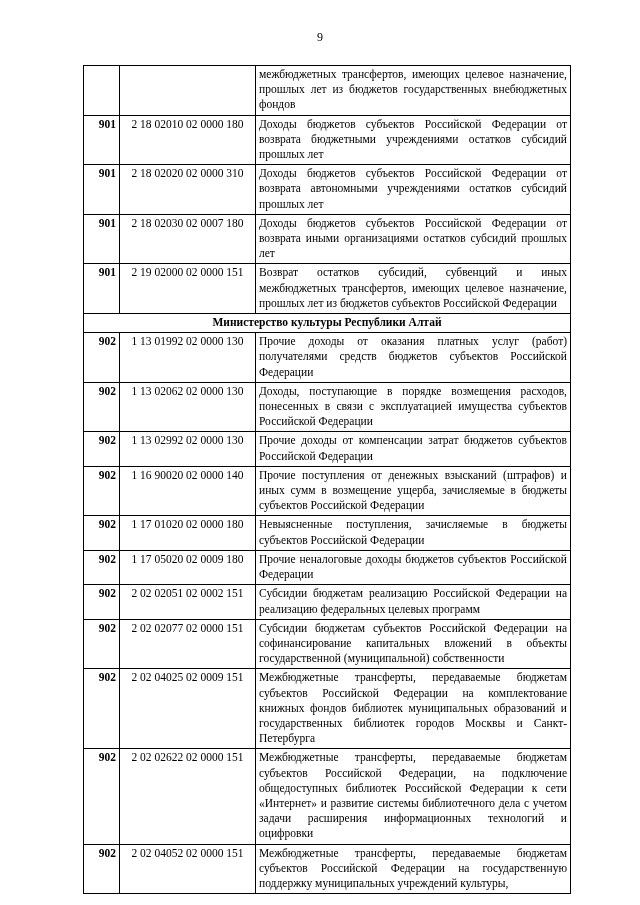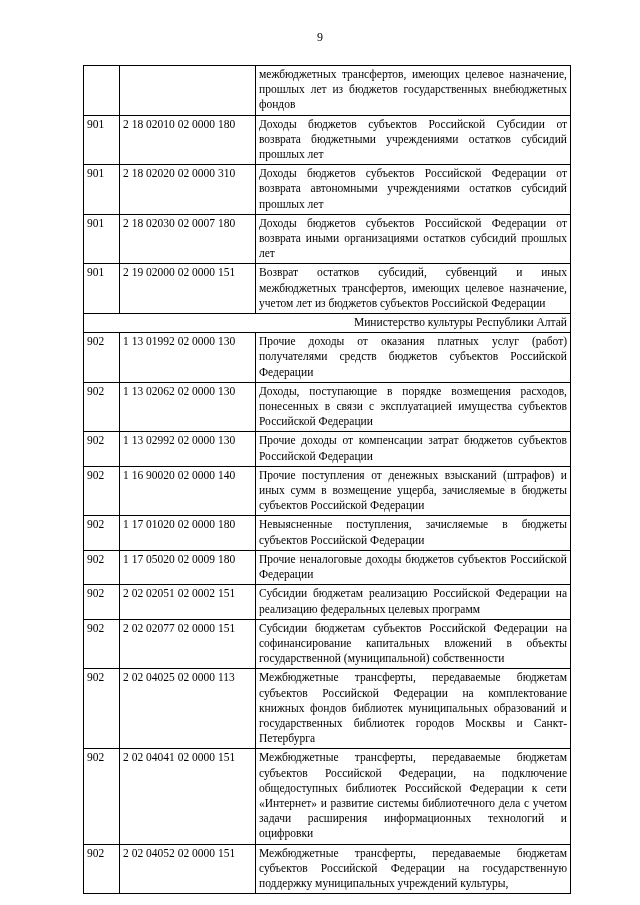--- a/index.html
+++ b/index.html
@@ -32,36 +32,37 @@
   }
   table.codes-table col.col-code { width: 36px; }
   table.codes-table col.col-class { width: 136px; }
   table.codes-table col.col-text { width: 315px; }
   table.codes-table td {
     border: 1px solid #000000;
     vertical-align: top;
     padding: 1px 3px 2px 3px;
   }
   td.code-cell {
-    text-align: left;
+    text-align: right;
+    font-weight: bold;
   }
   td.classification-cell {
-    text-align: left;
+    text-align: center;
     white-space: nowrap;
     padding-left: 1px;
     padding-right: 1px;
   }
   td.text-cell {
     text-align: justify;
     padding-left: 4px;
     padding-right: 4px;
   }
   td.section-cell {
-    text-align: right;
-    font-weight: normal;
+    text-align: center;
+    font-weight: bold;
     padding: 1px 4px 2px 4px;
   }
 </style>
 </head>
 <body>
 
 <div class="page">
   <div class="page-number">9</div>
 
   <table class="codes-table">
@@ -72,36 +73,36 @@
     </colgroup>
     <tbody>
         <tr>
           <td class="code-cell"></td>
           <td class="classification-cell"></td>
           <td class="text-cell">межбюджетных трансфертов, имеющих целевое назначение, прошлых лет из бюджетов государственных внебюджетных фондов</td>
         </tr>
         <tr>
           <td class="code-cell">901</td>
           <td class="classification-cell">2 18 02010 02 0000 180</td>
-          <td class="text-cell">Доходы бюджетов субъектов Российской Субсидии от возврата бюджетными учреждениями остатков субсидий прошлых лет</td>
+          <td class="text-cell">Доходы бюджетов субъектов Российской Федерации от возврата бюджетными учреждениями остатков субсидий прошлых лет</td>
         </tr>
         <tr>
           <td class="code-cell">901</td>
           <td class="classification-cell">2 18 02020 02 0000 310</td>
           <td class="text-cell">Доходы бюджетов субъектов Российской Федерации от возврата автономными учреждениями остатков субсидий прошлых лет</td>
         </tr>
         <tr>
           <td class="code-cell">901</td>
           <td class="classification-cell">2 18 02030 02 0007 180</td>
           <td class="text-cell">Доходы бюджетов субъектов Российской Федерации от возврата иными организациями остатков субсидий прошлых лет</td>
         </tr>
         <tr>
           <td class="code-cell">901</td>
           <td class="classification-cell">2 19 02000 02 0000 151</td>
-          <td class="text-cell">Возврат остатков субсидий, субвенций и иных межбюджетных трансфертов, имеющих целевое назначение, учетом лет из бюджетов субъектов Российской Федерации</td>
+          <td class="text-cell">Возврат остатков субсидий, субвенций и иных межбюджетных трансфертов, имеющих целевое назначение, прошлых лет из бюджетов субъектов Российской Федерации</td>
         </tr>
         <tr>
           <td colspan="3" class="section-cell">Министерство культуры Республики Алтай</td>
         </tr>
         <tr>
           <td class="code-cell">902</td>
           <td class="classification-cell">1 13 01992 02 0000 130</td>
           <td class="text-cell">Прочие доходы от оказания платных услуг (работ) получателями средств бюджетов субъектов Российской Федерации</td>
         </tr>
         <tr>
@@ -134,26 +135,26 @@
           <td class="classification-cell">2 02 02051 02 0002 151</td>
           <td class="text-cell">Субсидии бюджетам реализацию Российской Федерации на реализацию федеральных целевых программ</td>
         </tr>
         <tr>
           <td class="code-cell">902</td>
           <td class="classification-cell">2 02 02077 02 0000 151</td>
           <td class="text-cell">Субсидии бюджетам субъектов Российской Федерации на софинансирование капитальных вложений в объекты государственной (муниципальной) собственности</td>
         </tr>
         <tr>
           <td class="code-cell">902</td>
-          <td class="classification-cell">2 02 04025 02 0000 113</td>
+          <td class="classification-cell">2 02 04025 02 0009 151</td>
           <td class="text-cell">Межбюджетные трансферты, передаваемые бюджетам субъектов Российской Федерации на комплектование книжных фондов библиотек муниципальных образований и государственных библиотек городов Москвы и Санкт-Петербурга</td>
         </tr>
         <tr>
           <td class="code-cell">902</td>
-          <td class="classification-cell">2 02 04041 02 0000 151</td>
+          <td class="classification-cell">2 02 02622 02 0000 151</td>
           <td class="text-cell">Межбюджетные трансферты, передаваемые бюджетам субъектов Российской Федерации, на подключение общедоступных библиотек Российской Федерации к сети «Интернет» и развитие системы библиотечного дела с учетом задачи расширения информационных технологий и оцифровки</td>
         </tr>
         <tr>
           <td class="code-cell">902</td>
           <td class="classification-cell">2 02 04052 02 0000 151</td>
           <td class="text-cell">Межбюджетные трансферты, передаваемые бюджетам субъектов Российской Федерации на государственную поддержку муниципальных учреждений культуры,</td>
         </tr>
       </tbody>
   </table>
 </div>

